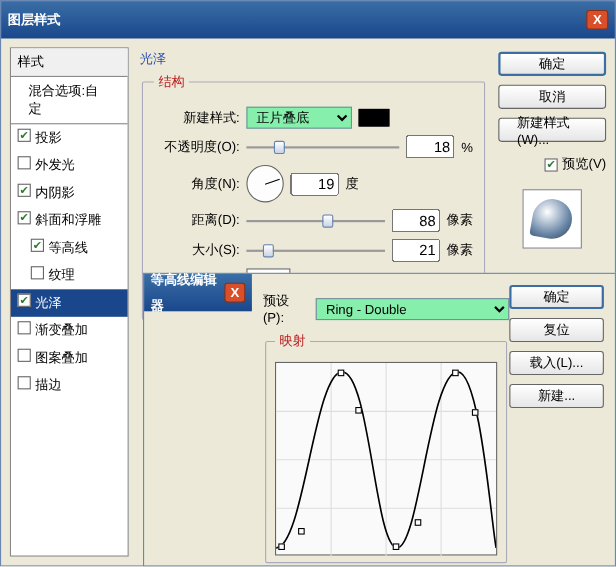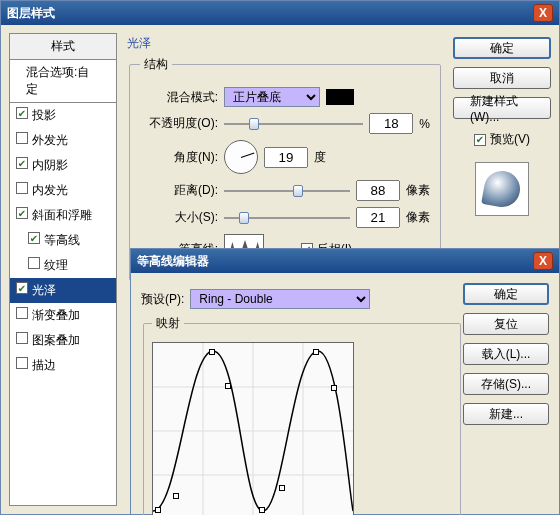--- a/index.html
+++ b/index.html
@@ -7,21 +7,21 @@
   body {
     font-family: "Microsoft YaHei", "SimSun", Tahoma, sans-serif;
     font-size: 12px;
     background: #fff;
     width: 560px; height: 515px; overflow: hidden;
     position: relative;
   }
   
   .titlebar {
     background: linear-gradient(to bottom,#3a6ea5,#1a478c);
-    color:#fff; height:24px; line-height:24px;
+    color:#fff; height:34px; line-height:24px;
     padding:0 6px; display:flex; align-items:center;
     justify-content:space-between;
     font-weight:bold;
   }
   .close-btn {
     width:20px; height:18px; background:#d94f2a;
     border:1px solid #8c2e14; border-radius:3px;
     display:flex; align-items:center; justify-content:center;
     color:#fff; font-weight:bold; font-size:12px; cursor:pointer;
   }
@@ -33,21 +33,20 @@
   }
   .main-body { flex:1; display:flex; padding:8px; }
   
   .styles-panel {
     width:108px; border:1px solid #888; background:#fff;
     display:flex; flex-direction:column;
   }
   .styles-header {
     padding:4px 6px; border-bottom:1px solid #888;
     background:#f0f0f0;
-    text-align:center;
   }
   .blend-options { padding:4px 16px; border-bottom:1px solid #888; }
   .style-item {
     padding:4px 6px; display:flex; align-items:flex-start; gap:4px;
     cursor:pointer;
   }
   .style-item.indent { padding-left:18px; }
   .style-item.selected { background:#1a478c; color:#fff; }
   .cb { width:12px; height:12px; border:1px solid #666; background:#fff;
     display:inline-flex; align-items:center; justify-content:center;
@@ -57,42 +56,42 @@
   .right-area { flex:1; display:flex; }
   .settings-area { flex:1; padding:0 10px; position:relative; }
   .buttons-col { width:98px; display:flex; flex-direction:column; gap:8px; align-items:stretch; padding-top:4px; }
   .btn {
     height:22px; border:1px solid #666; background:linear-gradient(#fff,#e6e6e6);
     border-radius:3px; cursor:pointer; font-size:12px;
     display:flex; align-items:center; justify-content:center;
     padding:0 16px;
   }
   .btn.primary { border:2px solid #3a6ea5; }
-  .preview-row { display:flex; align-items:center; justify-content:center; gap:4px; margin-top:4px;}
+  .preview-row { display:flex; align-items:center; justify-content:flex-end; gap:4px; margin-top:4px;}
   .preview-thumb {
     width:54px; height:54px; border:1px solid #888; background:#fff;
     margin:6px auto 0; display:flex; align-items:center; justify-content:center;
   }
   .thumb-inner { width:36px; height:36px; border-radius:50% 50% 50% 10%;
     background:radial-gradient(circle at 35% 35%, #fff, #6a87a8 60%, #2b3b50);
     transform:rotate(10deg);
   }
   
   .group-title { color:#2a4fae; margin:2px 0 4px; }
   fieldset {
     border:1px solid #aab; border-radius:2px; padding:8px 10px 10px;
   }
-  legend { color:#000000; padding:0 4px; }
+  legend { color:#b91c1c; padding:0 4px; }
   .row { display:flex; align-items:center; gap:6px; margin:6px 0; }
   .row label { width:78px; text-align:right; }
   select, input[type=text] {
-    height:20px; border:1px solid #7a8aa0; background:#c4b5fd;
+    height:20px; border:1px solid #7a8aa0; background:#86efac;
     font-size:12px; padding:0 4px;
   }
-  .numbox { width:44px; text-align:center; }
+  .numbox { width:44px; text-align:right; }
   .slider {
     flex:1; height:14px; position:relative;
   }
   .slider::before {
     content:""; position:absolute; left:0; right:0; top:6px; height:2px;
     background:#999;
   }
   .slider .thumb {
     position:absolute; top:1px; width:10px; height:12px;
     background:linear-gradient(#fff,#c8d4e6); border:1px solid #6682b0;
@@ -110,21 +109,21 @@
   }
   .contour-thumb {
     width:40px; height:30px; border:1px solid #666; background:#fff;
     display:block; padding:2px;
   }
   
   .contour-dialog {
     position:absolute; left:130px; top:248px;
     width:430px; height:267px;
     background:#ece9d8; border:1px solid #6b88b5;
-    display:flex; flex-direction:column;
+    display:flex; flex-direction:row;
   }
   .contour-body { flex:1; display:flex; padding:10px; }
   .contour-left { flex:1; }
   .contour-buttons { width:86px; display:flex; flex-direction:column; gap:8px; }
   .graph {
     width:202px; height:176px; border:1px solid #666; background:#fafafa;
     margin-top:4px; position:relative;
   }
   .graph svg { position:absolute; inset:0; }
   .handle {
@@ -154,24 +153,20 @@
           </div>
           <div class="style-item">
             <span class="cb"></span>
             <span>外发光</span>
           </div>
           <div class="style-item">
             <span class="cb checked"></span>
             <span>内阴影</span>
           </div>
           <div class="style-item">
-            <span class="cb"></span>
-            <span>内发光</span>
-          </div>
-          <div class="style-item">
             <span class="cb checked"></span>
             <span>斜面和浮雕</span>
           </div>
           <div class="style-item indent">
             <span class="cb checked"></span>
             <span>等高线</span>
           </div>
           <div class="style-item indent">
             <span class="cb"></span>
             <span>纹理</span>
@@ -195,21 +190,21 @@
         </div>
     </div>
 
     <div class="right-area">
       <div class="settings-area">
         <div class="group-title">光泽</div>
         <fieldset>
           <legend>结构</legend>
 
           <div class="row">
-            <label>混合模式:</label>
+            <label>新建样式:</label>
             <select style="width:96px">
               <option>正片叠底</option>
             </select>
             <span class="swatch"></span>
           </div>
 
           <div class="row">
             <label>不透明度(O):</label>
             <div class="slider">
                 <span class="thumb" style="left:18%"></span>
@@ -312,17 +307,16 @@
           <span class="handle" style="left:126px;top:142px"></span>
           <span class="handle" style="left:160px;top:6px"></span>
           <span class="handle" style="left:178px;top:42px"></span>
         </div>
       </fieldset>
     </div>
     <div class="contour-buttons">
       <div class="btn primary">确定</div>
       <div class="btn">复位</div>
       <div class="btn">载入(L)...</div>
-      <div class="btn">存储(S)...</div>
       <div class="btn">新建...</div>
     </div>
   </div>
 </div>
 
 </body></html>

